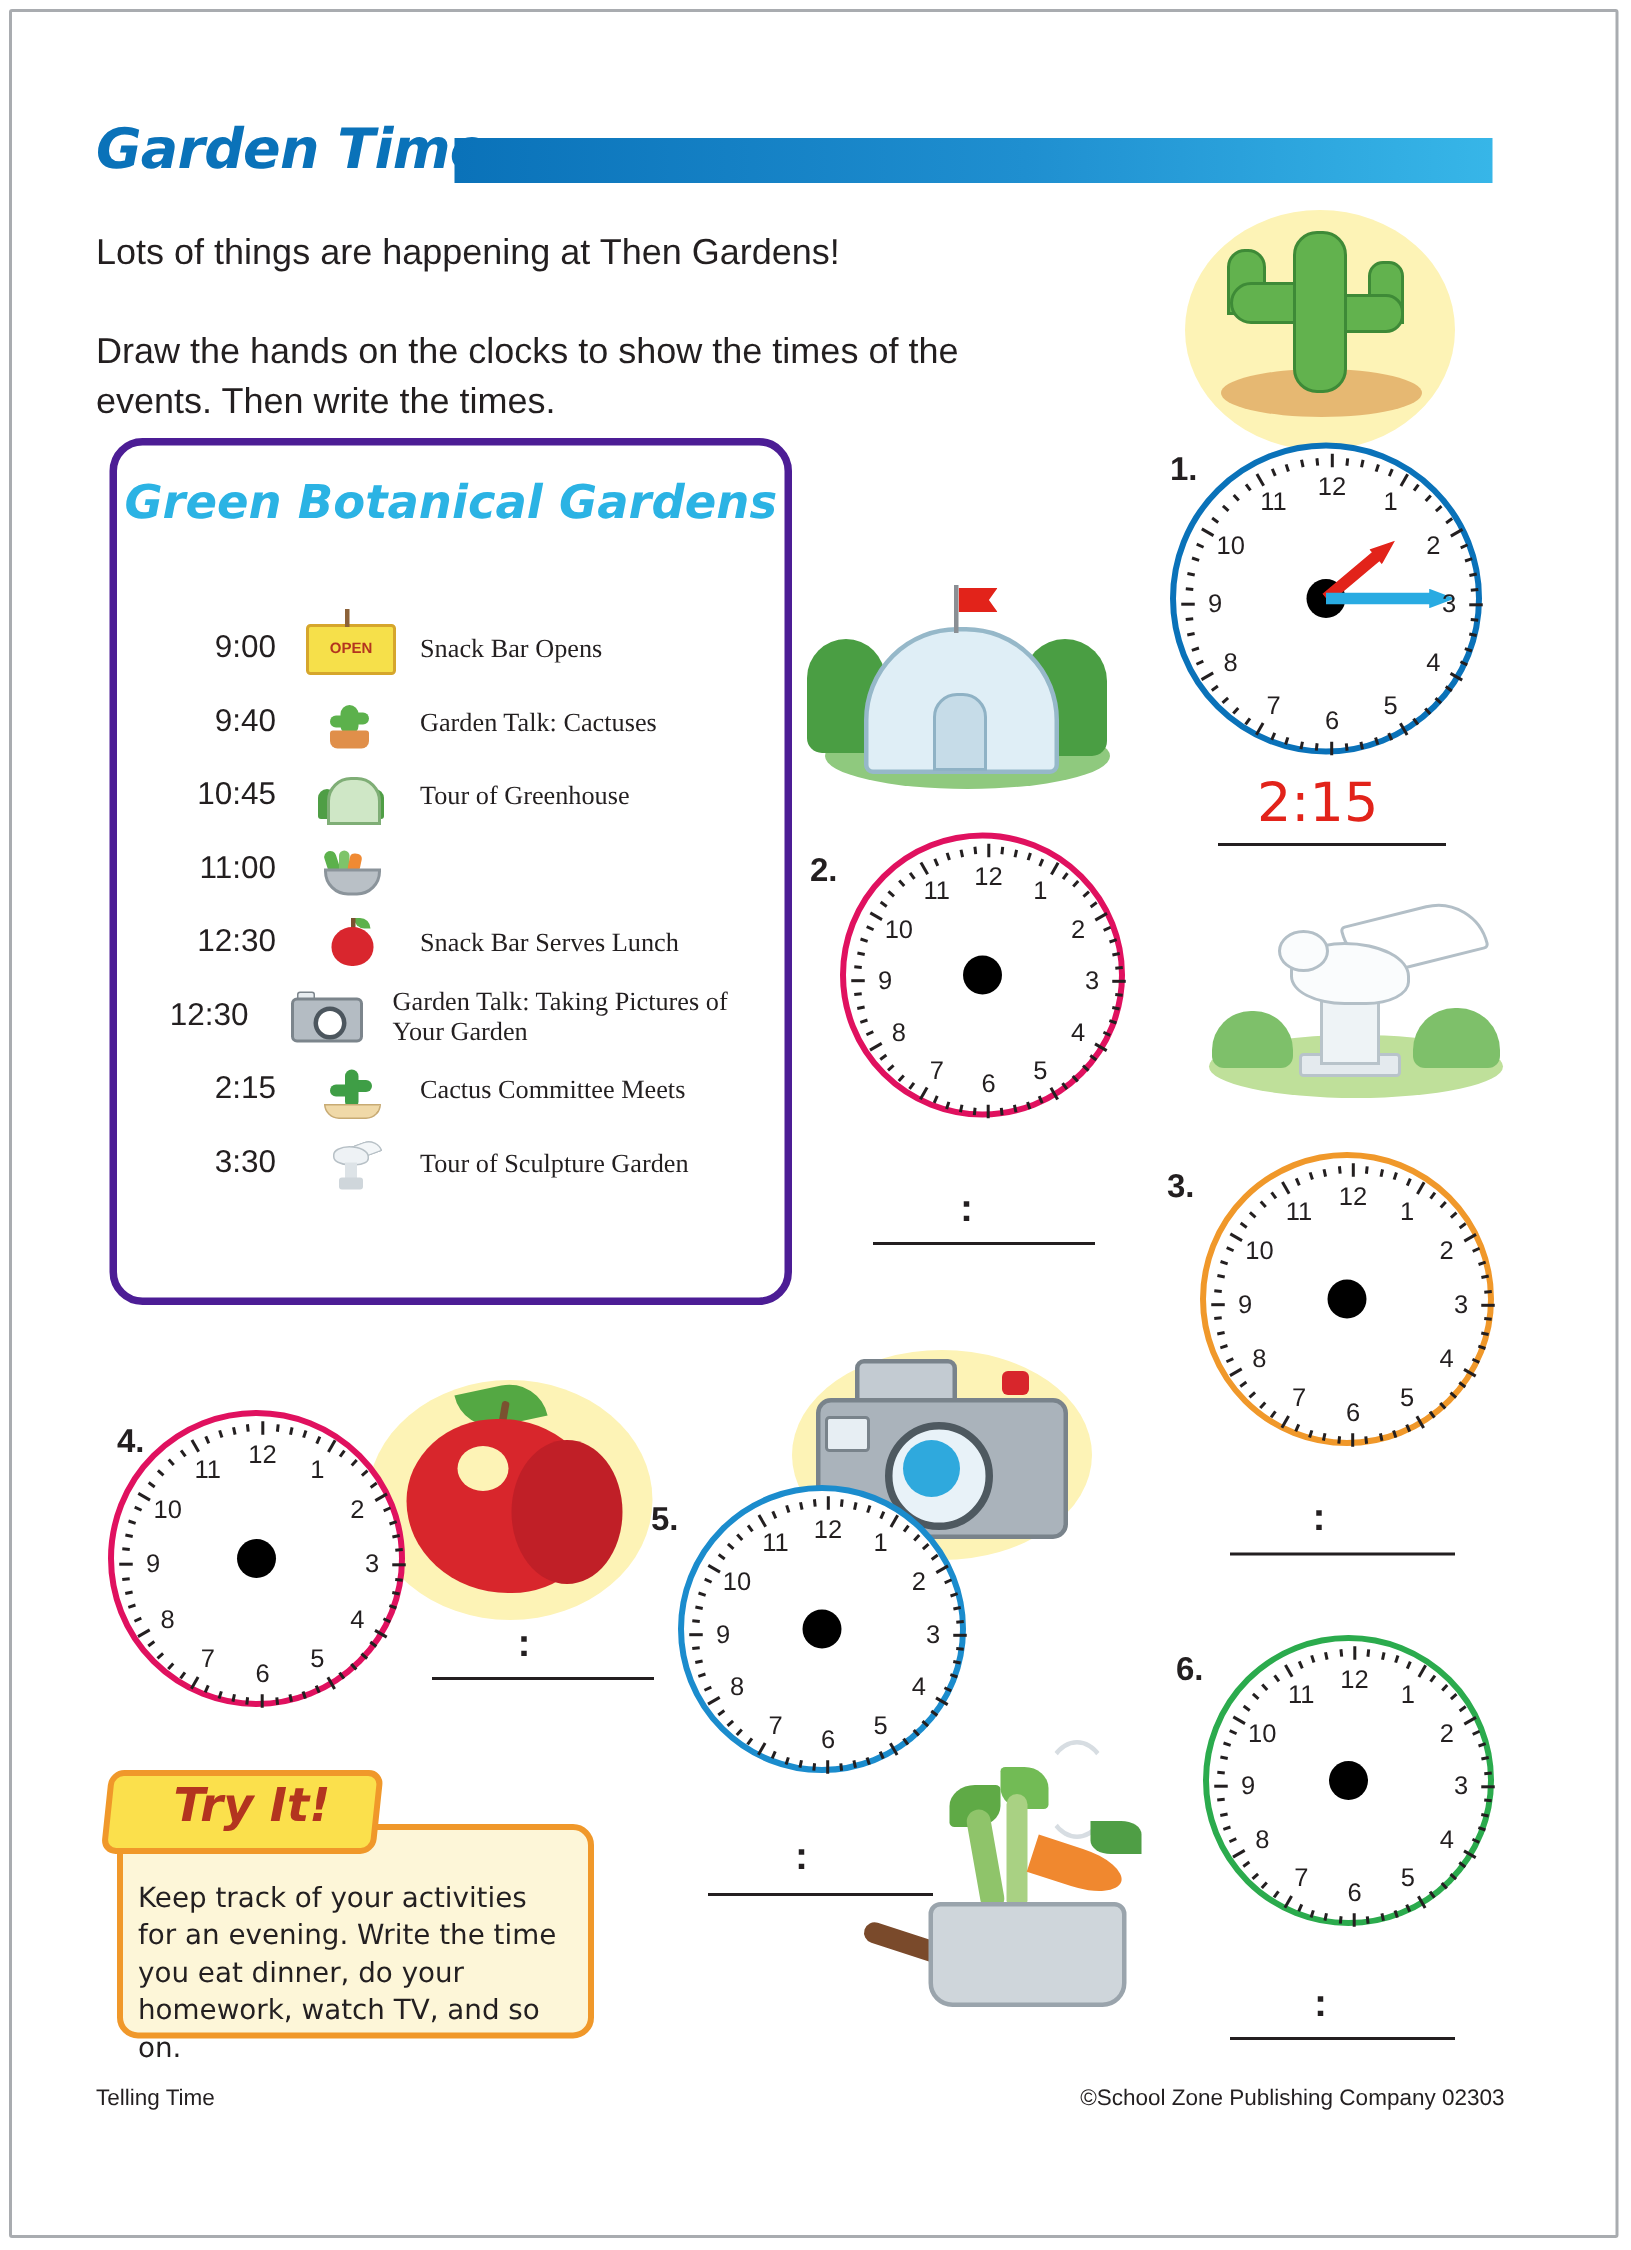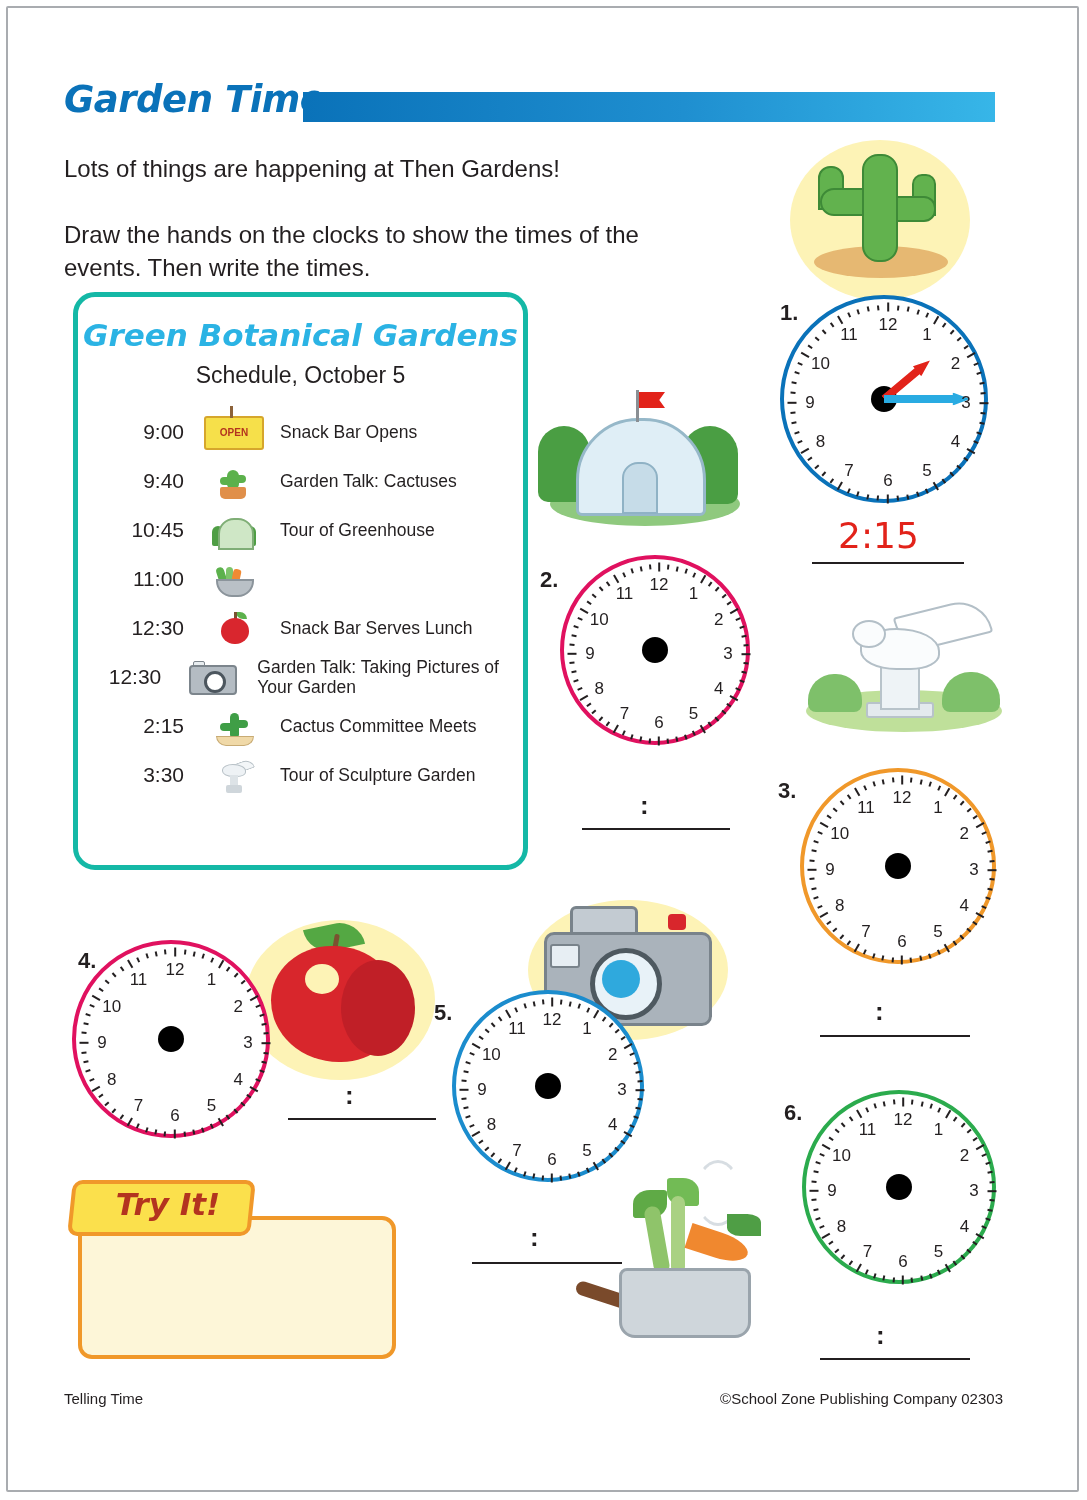--- a/index.html
+++ b/index.html
@@ -64,21 +64,21 @@
     width: 620px;
   }
 
   
   .schedule {
     position: absolute;
     left: 73px;
     top: 292px;
     width: 455px;
     height: 578px;
-    border: 5px solid #14b8a6;
+    border: 5px solid #4c1d95;
     border-radius: 22px;
     box-sizing: border-box;
     background: #ffffff;
     padding-left: 44px;
   }
   .sched-title {
     position: absolute;
     left: 0; right: 0;
     top: 20px;
     text-align: center;
@@ -118,20 +118,21 @@
     width: 72px;
     height: 44px;
     position: relative;
     flex: none;
   }
   .slabel {
     font-size: 17.5px;
     line-height: 20px;
     color: #231f20;
     padding-left: 10px;
+    font-family: Liberation Serif, serif;
   }
 
   
   .ic { position:absolute; left:0; top:0; width:72px; height:44px; }
   .ic-open {
     left: 6px; top: 6px; width: 56px; height: 30px;
     background: #f6e04a; border: 2px solid #d6a62c; border-radius: 3px;
     font-size: 10px; color: #b3341f; text-align:center; line-height:30px;
     font-weight: bold;
   }
@@ -598,21 +599,20 @@
   <div class="page-border"></div>
 
   <div class="title">Garden Time</div>
   <div class="title-bar"></div>
 
   <div class="intro1">Lots of things are happening at Then Gardens!</div>
   <div class="intro2">Draw the hands on the clocks to show the times of the events. Then write the times.</div>
 
   <div class="schedule">
     <div class="sched-title">Green Botanical Gardens</div>
-    <div class="sched-sub">Schedule, October 5</div>
     <div class="sched-rows">
 
       <div class="srow">
         <div class="stime">9:00</div>
         <div class="sicon">
           <div class="ic ic-open">OPEN</div>
         </div>
         <div class="slabel">Snack Bar Opens</div>
       </div>
 
@@ -1240,16 +1240,17 @@
       <div class="num" style="left: 26px; top: 97px;">9</div>
       <div class="num" style="left: 35.5122px; top: 61.5px;">10</div>
       <div class="num" style="left: 61.5px; top: 35.5122px;">11</div>
     </div>
   <div class="colon" style="left:876px; top:1320px;">:</div>
   <div class="answer-line" style="left:820px; top:1358px; width:150px;"></div>
 
   <div class="tryit-box"></div>
   <div class="tryit-tab"></div>
   <div class="tryit-text">Try It!</div>
+  <div class="tryit-body">Keep track of your activities for an evening. Write the time you eat dinner, do your homework, watch TV, and so on.</div>
 
   <div class="foot-left">Telling Time</div>
   <div class="foot-right">©School Zone Publishing Company  02303</div>
 </div>
 
 </body></html>

